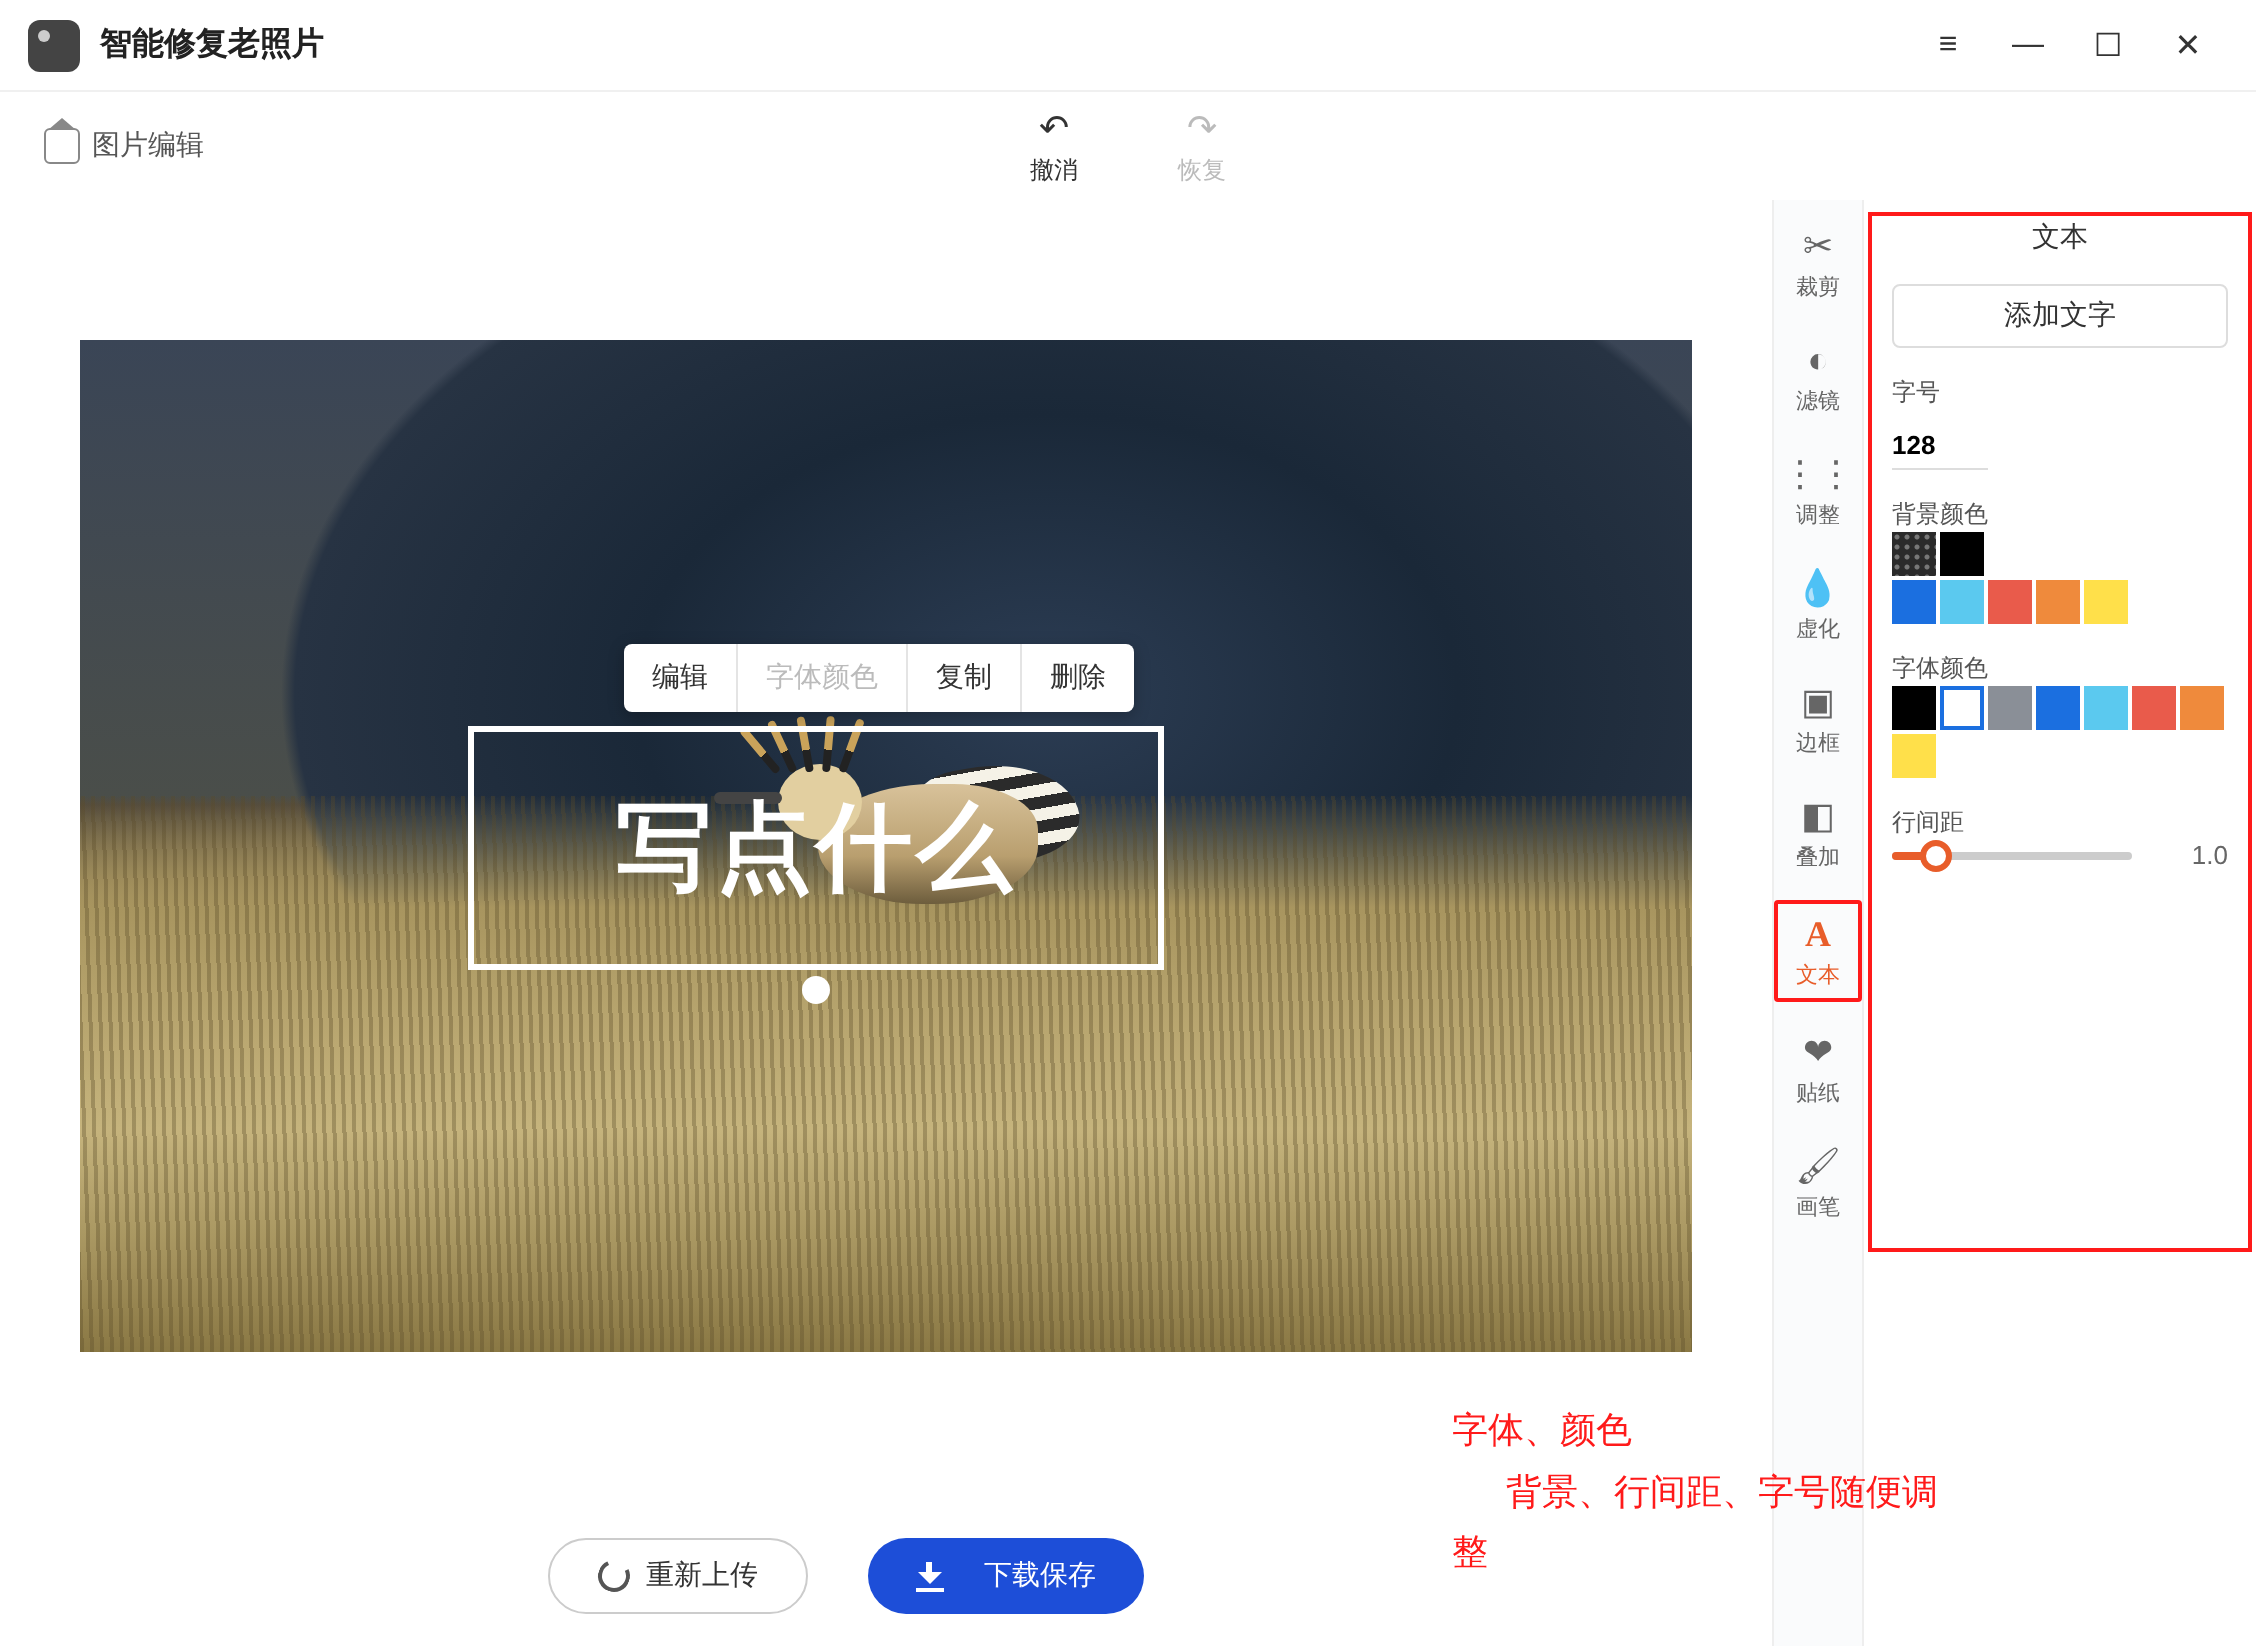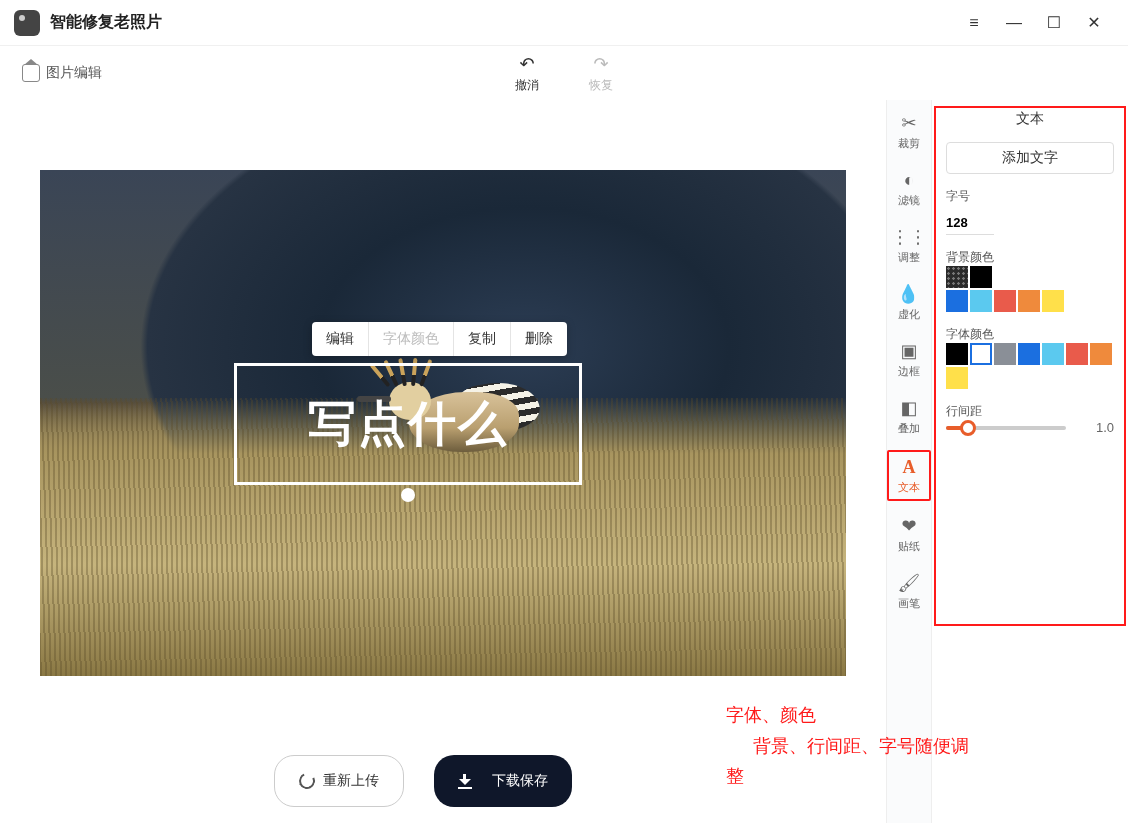--- a/index.html
+++ b/index.html
@@ -55,23 +55,23 @@
 .sel::before{ top:-3px; left:-3px; border-right:none; border-bottom:none;}
 .sel::after{ bottom:-3px; right:-3px; border-left:none; border-top:none;}
 .corner-tr,.corner-bl{position:absolute;width:14px;height:14px;border:3px solid #fff;}
 .corner-tr{top:-3px;right:-3px;border-left:none;border-bottom:none;}
 .corner-bl{bottom:-3px;left:-3px;border-right:none;border-top:none;}
 .sel-text { position:absolute; inset:0; display:flex; align-items:center; justify-content:center; color:#fff; font-size:48px; font-weight:700; letter-spacing:2px; }
 .rot-handle{ position:absolute; left:50%; bottom:-20px; transform:translateX(-50%); width:14px; height:14px; background:#fff; border-radius:50%;}
 
 
 .bottom-actions { position:absolute; bottom:16px; left:0; right:282px; display:flex; justify-content:center; gap:30px;}
-.btn { height:52px; padding:0 24px; border-radius:20px; display:flex; align-items:center; gap:8px; font-size:14px; cursor:pointer;}
+.btn { height:38px; padding:0 24px; border-radius:20px; display:flex; align-items:center; gap:8px; font-size:14px; cursor:pointer;}
 .btn.outline { border:1px solid #ccc; background:#fff; color:#333;}
-.btn.primary { background:#0f172a; color:#fff; border:none;gap:20px;}
+.btn.primary { background:#1d4ed8; color:#fff; border:none;gap:20px;}
 .reload-icn { width:16px;height:16px;border:2px solid #555;border-radius:50%;border-top-color:transparent;transform:rotate(20deg);}
 .dl-icn{ width:14px; height:14px; position:relative;}
 .dl-icn::before{content:"";position:absolute;left:5px;top:0;width:3px;height:9px;background:#fff;}
 .dl-icn::after{content:"";position:absolute;left:1px;top:5px;width:0;height:0;border-left:6px solid transparent;border-right:6px solid transparent;border-top:6px solid #fff;}
 .dl-bar{position:absolute;left:0;bottom:-1px;width:14px;height:2px;background:#fff;}
 
 
 .tool-strip { width:48px; border-left:1px solid #eee; border-right:1px solid #eee; display:flex; flex-direction:column; align-items:center; padding-top:8px; gap:10px; background:#fafbfc;}
 .tool { width:44px; display:flex; flex-direction:column; align-items:center; gap:2px; font-size:11px; color:#666; cursor:pointer; padding:4px 0;}
 .tool .ticon { width:22px; height:22px; display:flex; align-items:center; justify-content:center; color:#666; font-size:18px;}

